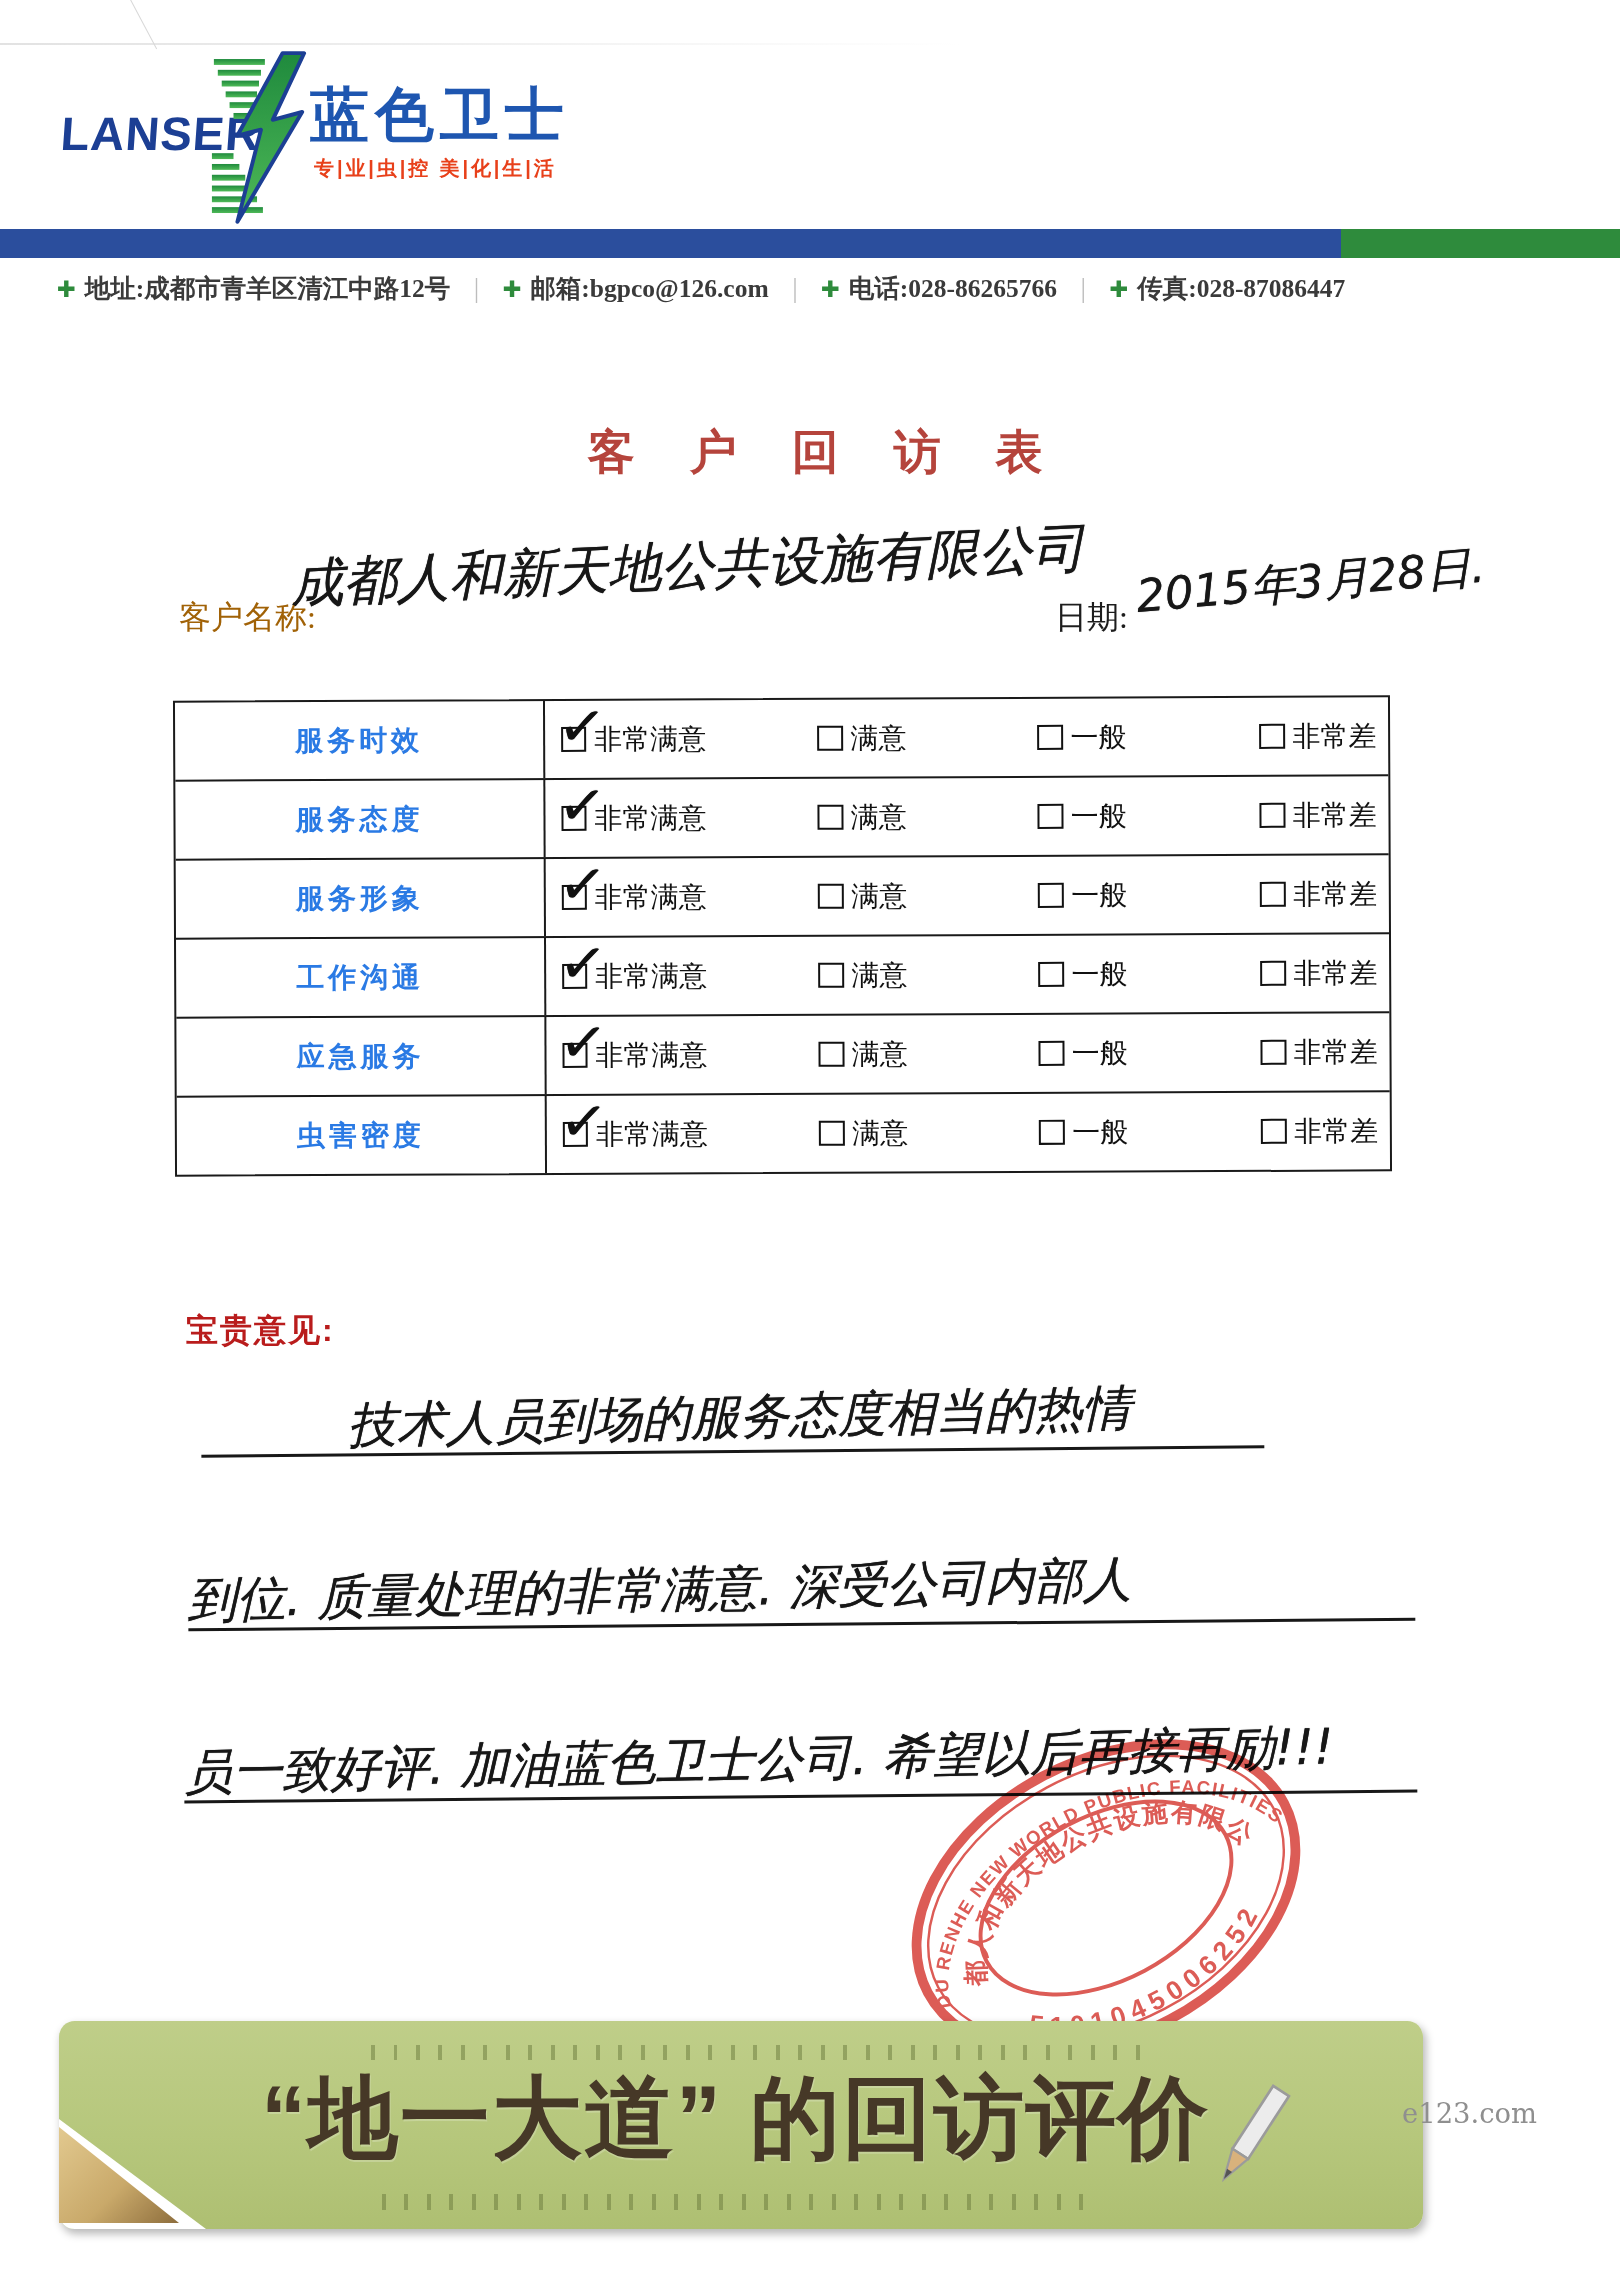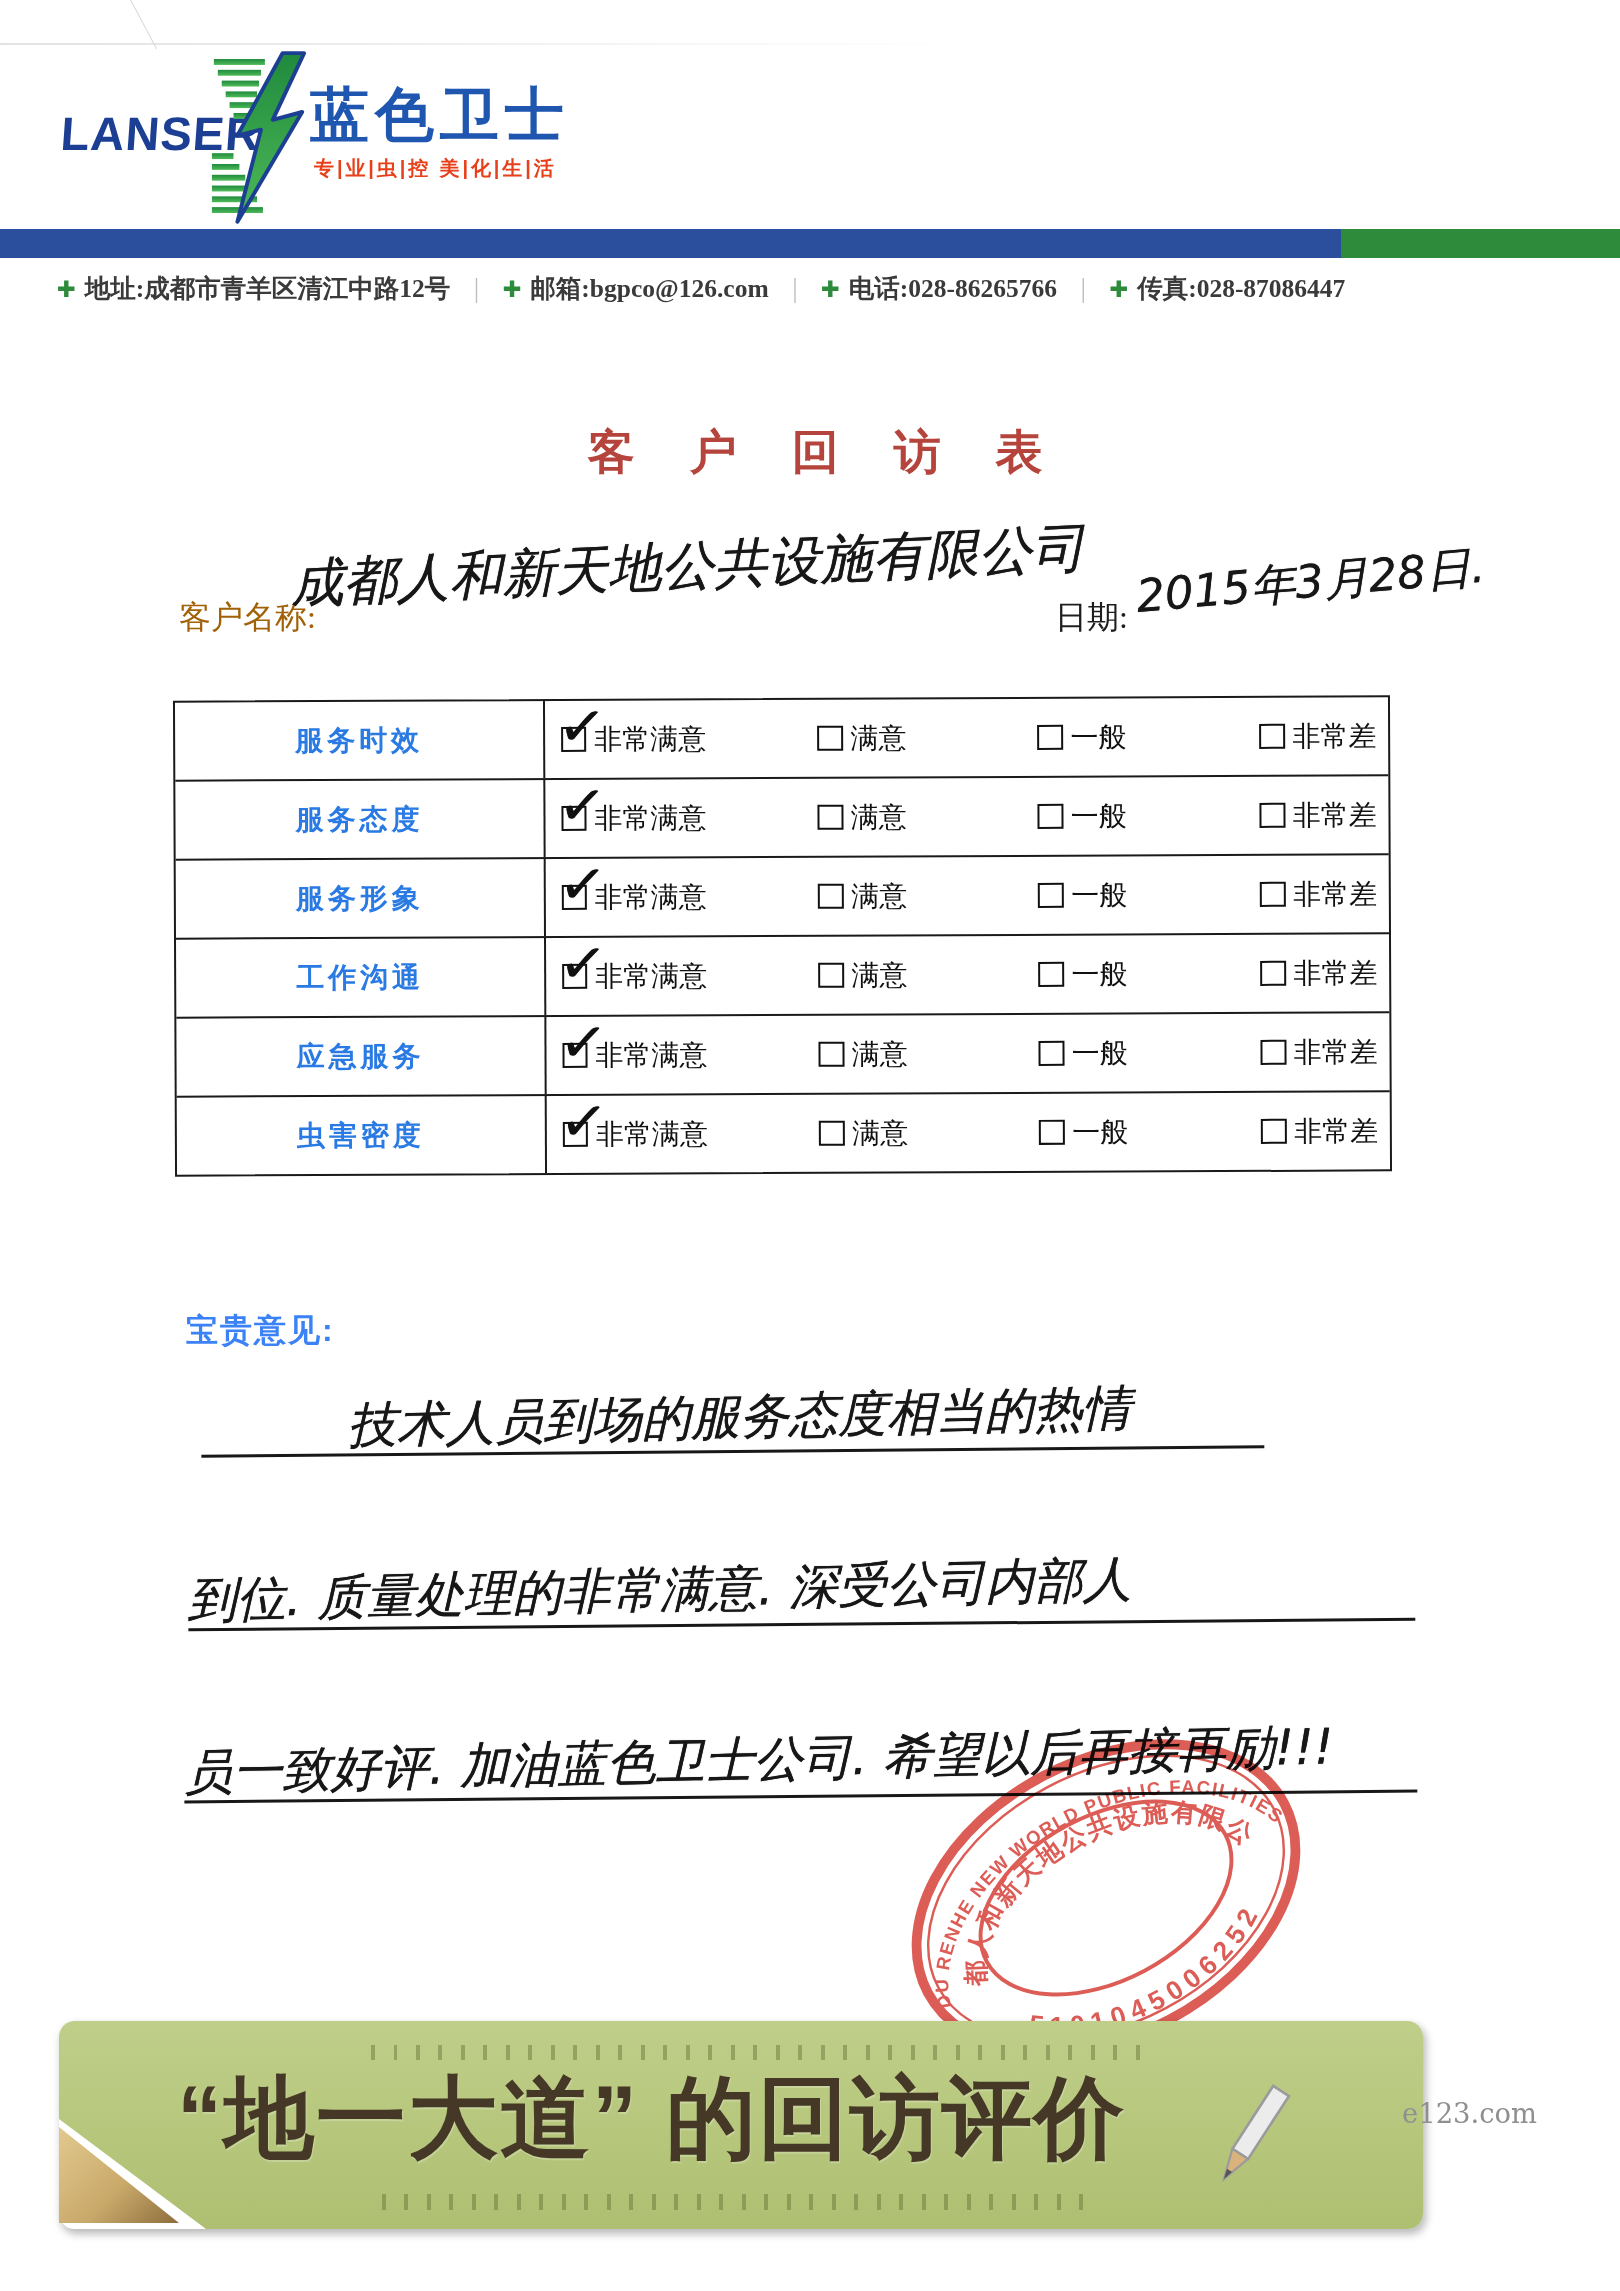--- a/index.html
+++ b/index.html
@@ -55,42 +55,42 @@
     align-items:center; gap:7.8px; font-size:28px; color:#111; white-space:nowrap; }
   .opt.o1 { left:15.7px; } .opt.o2 { left:272px; } .opt.o3 { left:492px; } .opt.o4 { left:714px; }
   .cbwrap { position:relative; width:25.5px; height:25.5px; }
   .cb { position:absolute; left:0; top:0; width:25.5px; height:25.5px; border:2.9px solid #111;
     box-sizing:border-box; background:#fff; }
   .tick { position:absolute; left:-2.9px; top:-29px; font-size:57px; line-height:1; color:#101010;
     font-family:"DejaVu Sans",sans-serif; font-weight:bold; transform:rotate(6deg); }
 
   
   .op-label { position:absolute; left:186px; top:1309px; font-family:"Liberation Sans",sans-serif;
-    font-weight:bold; font-size:32px; color:#3b82f6; letter-spacing:2px; }
+    font-weight:bold; font-size:32px; color:#b91c1c; letter-spacing:2px; }
   .cline { position:absolute; border-bottom:3.9px solid #181818; transform:rotate(-0.5deg); }
   .cl1 { left:201px; top:1368px; width:1063px; height:82px; }
   .cl2 { left:188px; top:1541px; width:1227px; height:82px; }
   .cl3 { left:184px; top:1713px; width:1233px; height:82px; }
   .cmt { position:absolute; bottom:-5.9px; left:0; font-size:49px; transform:rotate(-0.8deg);
     transform-origin:left bottom; }
   .cl1 .cmt { left:147px; }
 
   
   .stamp { position:absolute; left:861px; top:1707px; transform:rotate(-28deg);
     mix-blend-mode:multiply; opacity:.88; }
 
   
   .banner { position:absolute; left:59px; top:2021px; width:1364px; height:208px;
     background:linear-gradient(180deg,#bfce89 0%,#b6c77c 55%,#aebf72 100%);
     border-radius:15.7px; box-shadow:2.9px 4.9px 8.8px rgba(0,0,0,.28); }
   .ticks { position:absolute; height:15.7px;
     background:repeating-linear-gradient(90deg, rgba(96,112,52,.45) 0 3.9px, rgba(0,0,0,0) 3.9px 22.5px); }
   .ticks.top { left:312px; top:23.5px; width:774px; }
   .ticks.bottom { left:323px; top:173px; width:716px; }
-  .banner-text { position:absolute; left:118px; top:37px; width:1117px; text-align:left;
+  .banner-text { position:absolute; left:118px; top:37px; width:1117px; text-align:center;
     font-family:"Liberation Sans",sans-serif; font-weight:bold; font-size:90px; color:#463827;
     letter-spacing:2px; text-shadow:1px 2px 0 rgba(255,255,255,.22); white-space:nowrap; }
   .fold-cover { position:absolute; left:0; bottom:0; width:147px; height:110px; background:#ffffff;
     clip-path:polygon(0 0, 0 100%, 100% 100%); border-bottom-left-radius:15.7px; }
   .fold { position:absolute; left:0; bottom:5.9px; width:125px; height:96px;
     background:linear-gradient(135deg,#e2c98f 0%,#c9a96a 55%,#8a6a3a 100%);
     clip-path:polygon(0 0, 96% 100%, 0 100%); }
   .pencil { position:absolute; left:1171px; top:57px; transform:rotate(33deg); }
   .watermark { position:absolute; left:1402px; top:2098px; font-size:27.4px; color:#8f8f8f;
     font-family:"DejaVu Serif",serif; }

